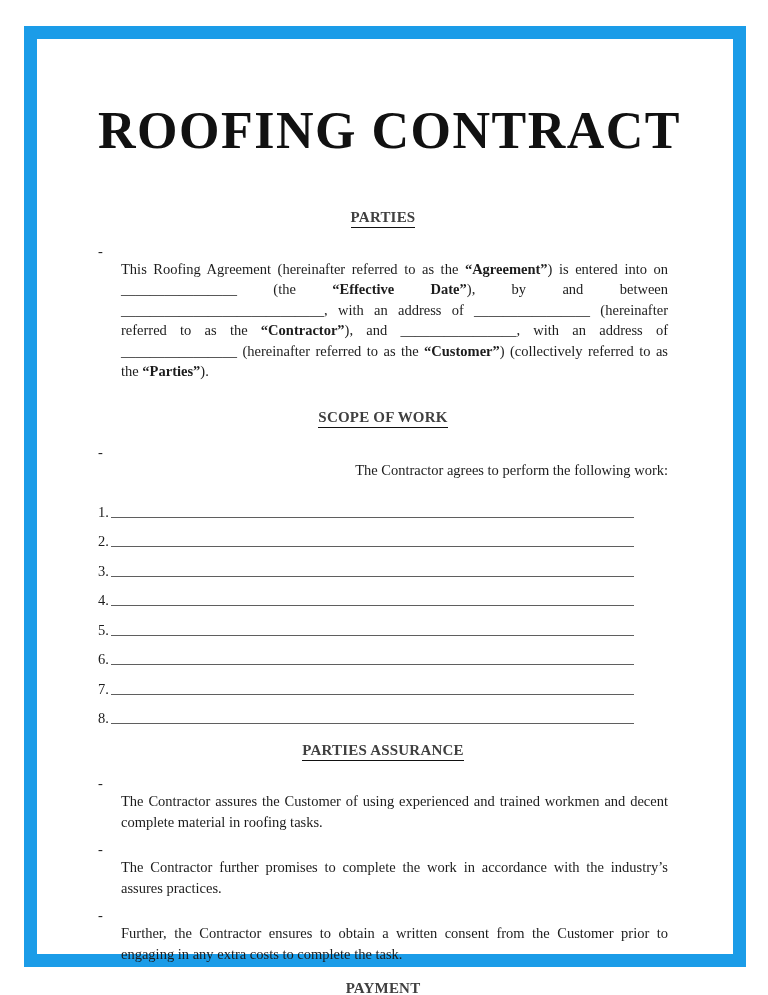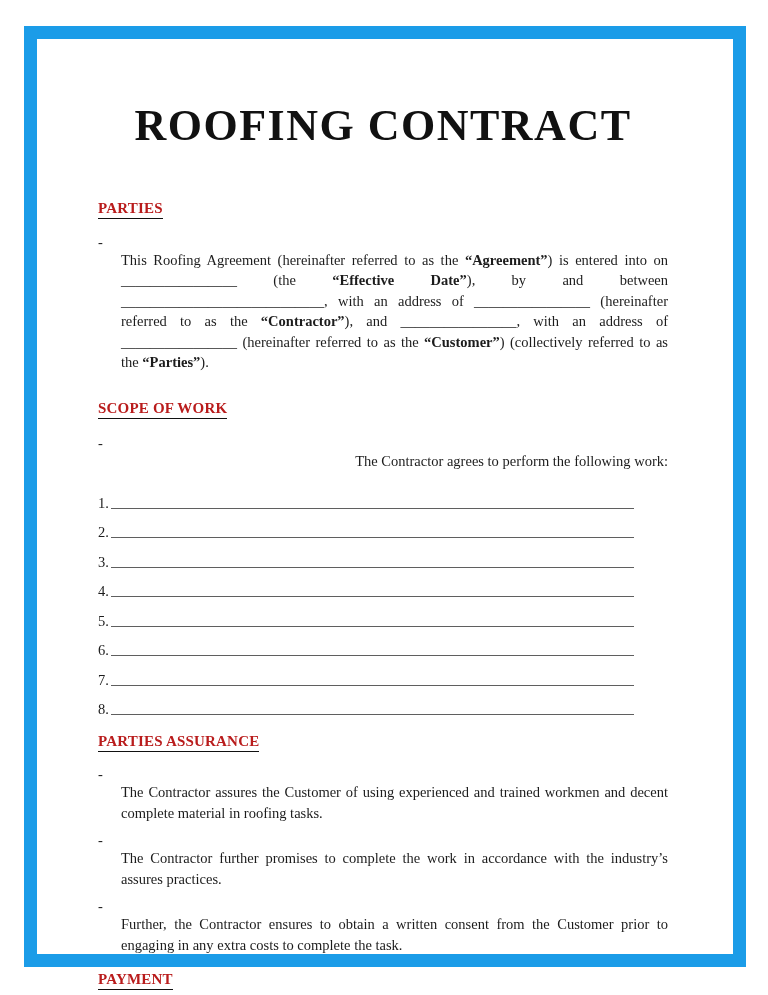--- a/index.html
+++ b/index.html
@@ -32,33 +32,34 @@
     width: 100%;
     height: 100%;
     padding: 0 65px 0 61px;
     box-sizing: border-box;
     color: #1c1c1c;
     font-size: 14.5px;
   }
   .doc-title {
     margin-top: 62px;
     text-align: center;
-    font-size: 44px;
+    font-size: 52px;
     font-weight: bold;
     letter-spacing: 1.5px;
     line-height: 1.15;
     color: #111111;
     white-space: nowrap;
   }
   .section-heading {
     margin-top: 48px;
     font-size: 15px;
     font-weight: bold;
-    color: #b91c1c;
+    color: #404040;
     letter-spacing: 0.2px;
+    text-align: center;
   }
   .section-heading .hd {
     display: inline-block;
     border-bottom: 1.5px solid #111111;
     padding-bottom: 1px;
   }
   .sh-scope   { margin-top: 27px; }
   .sh-quality { margin-top: 15px; }
   .sh-payment { margin-top: 16px; }
 

